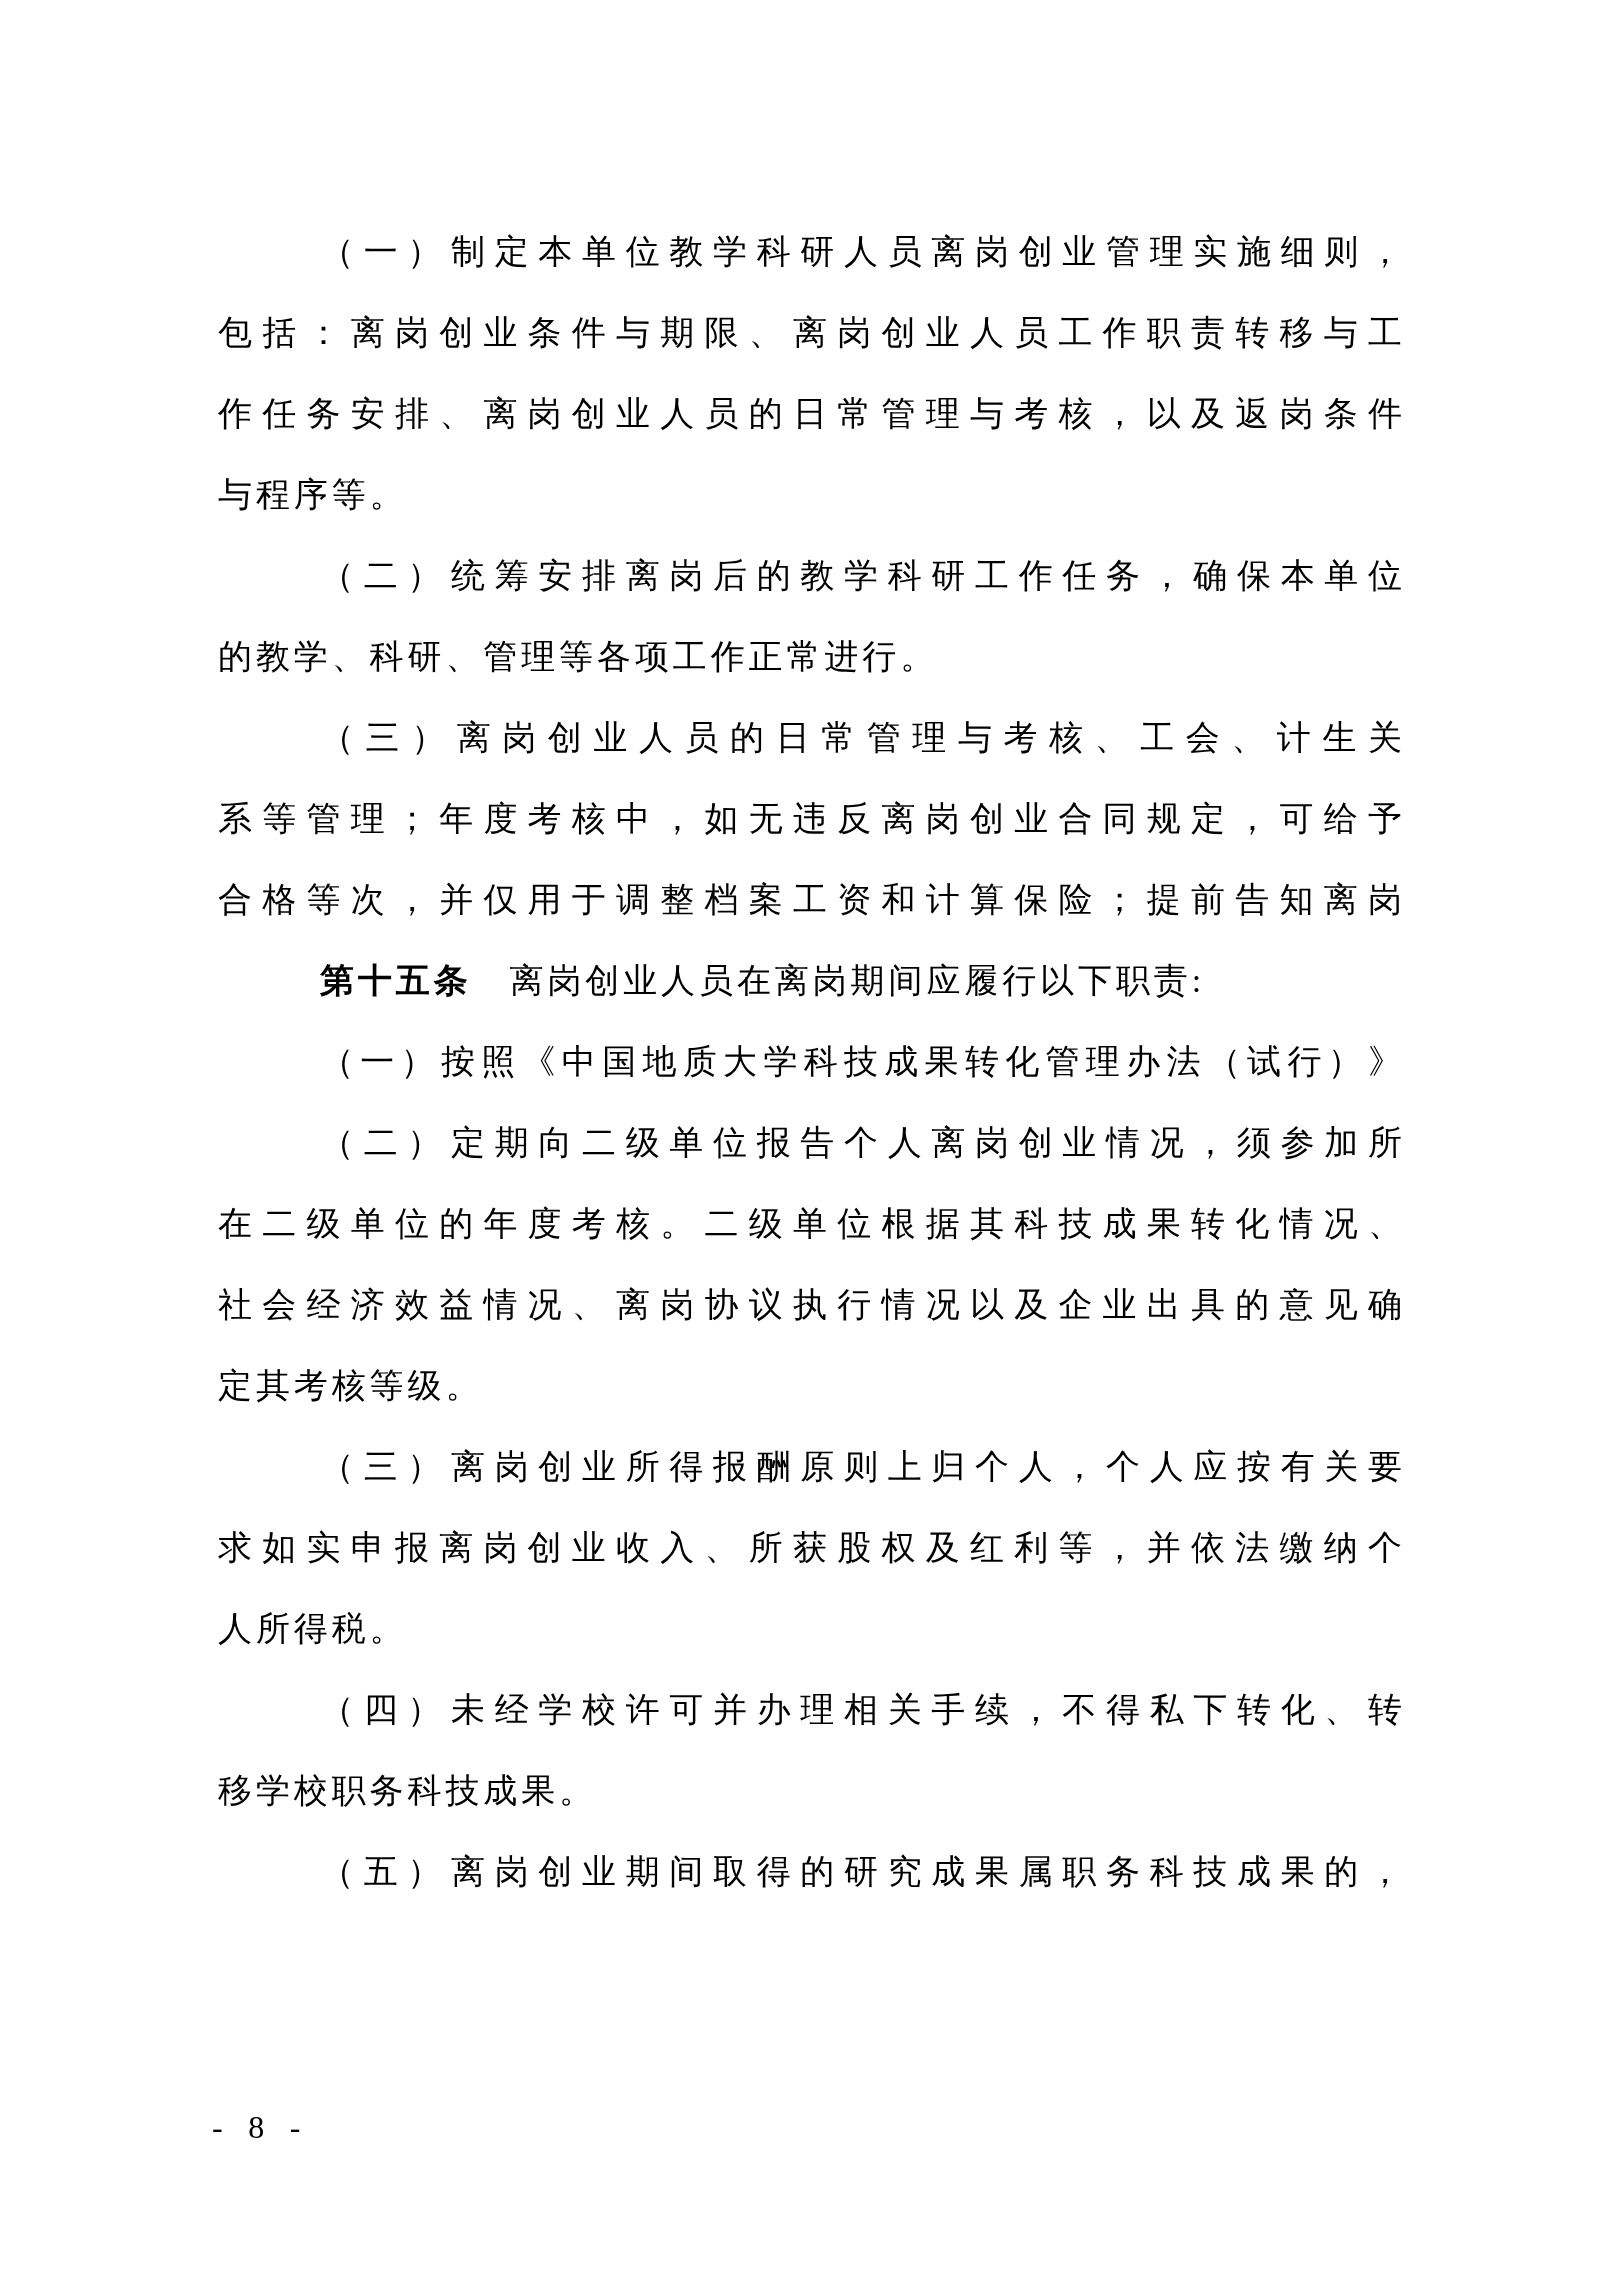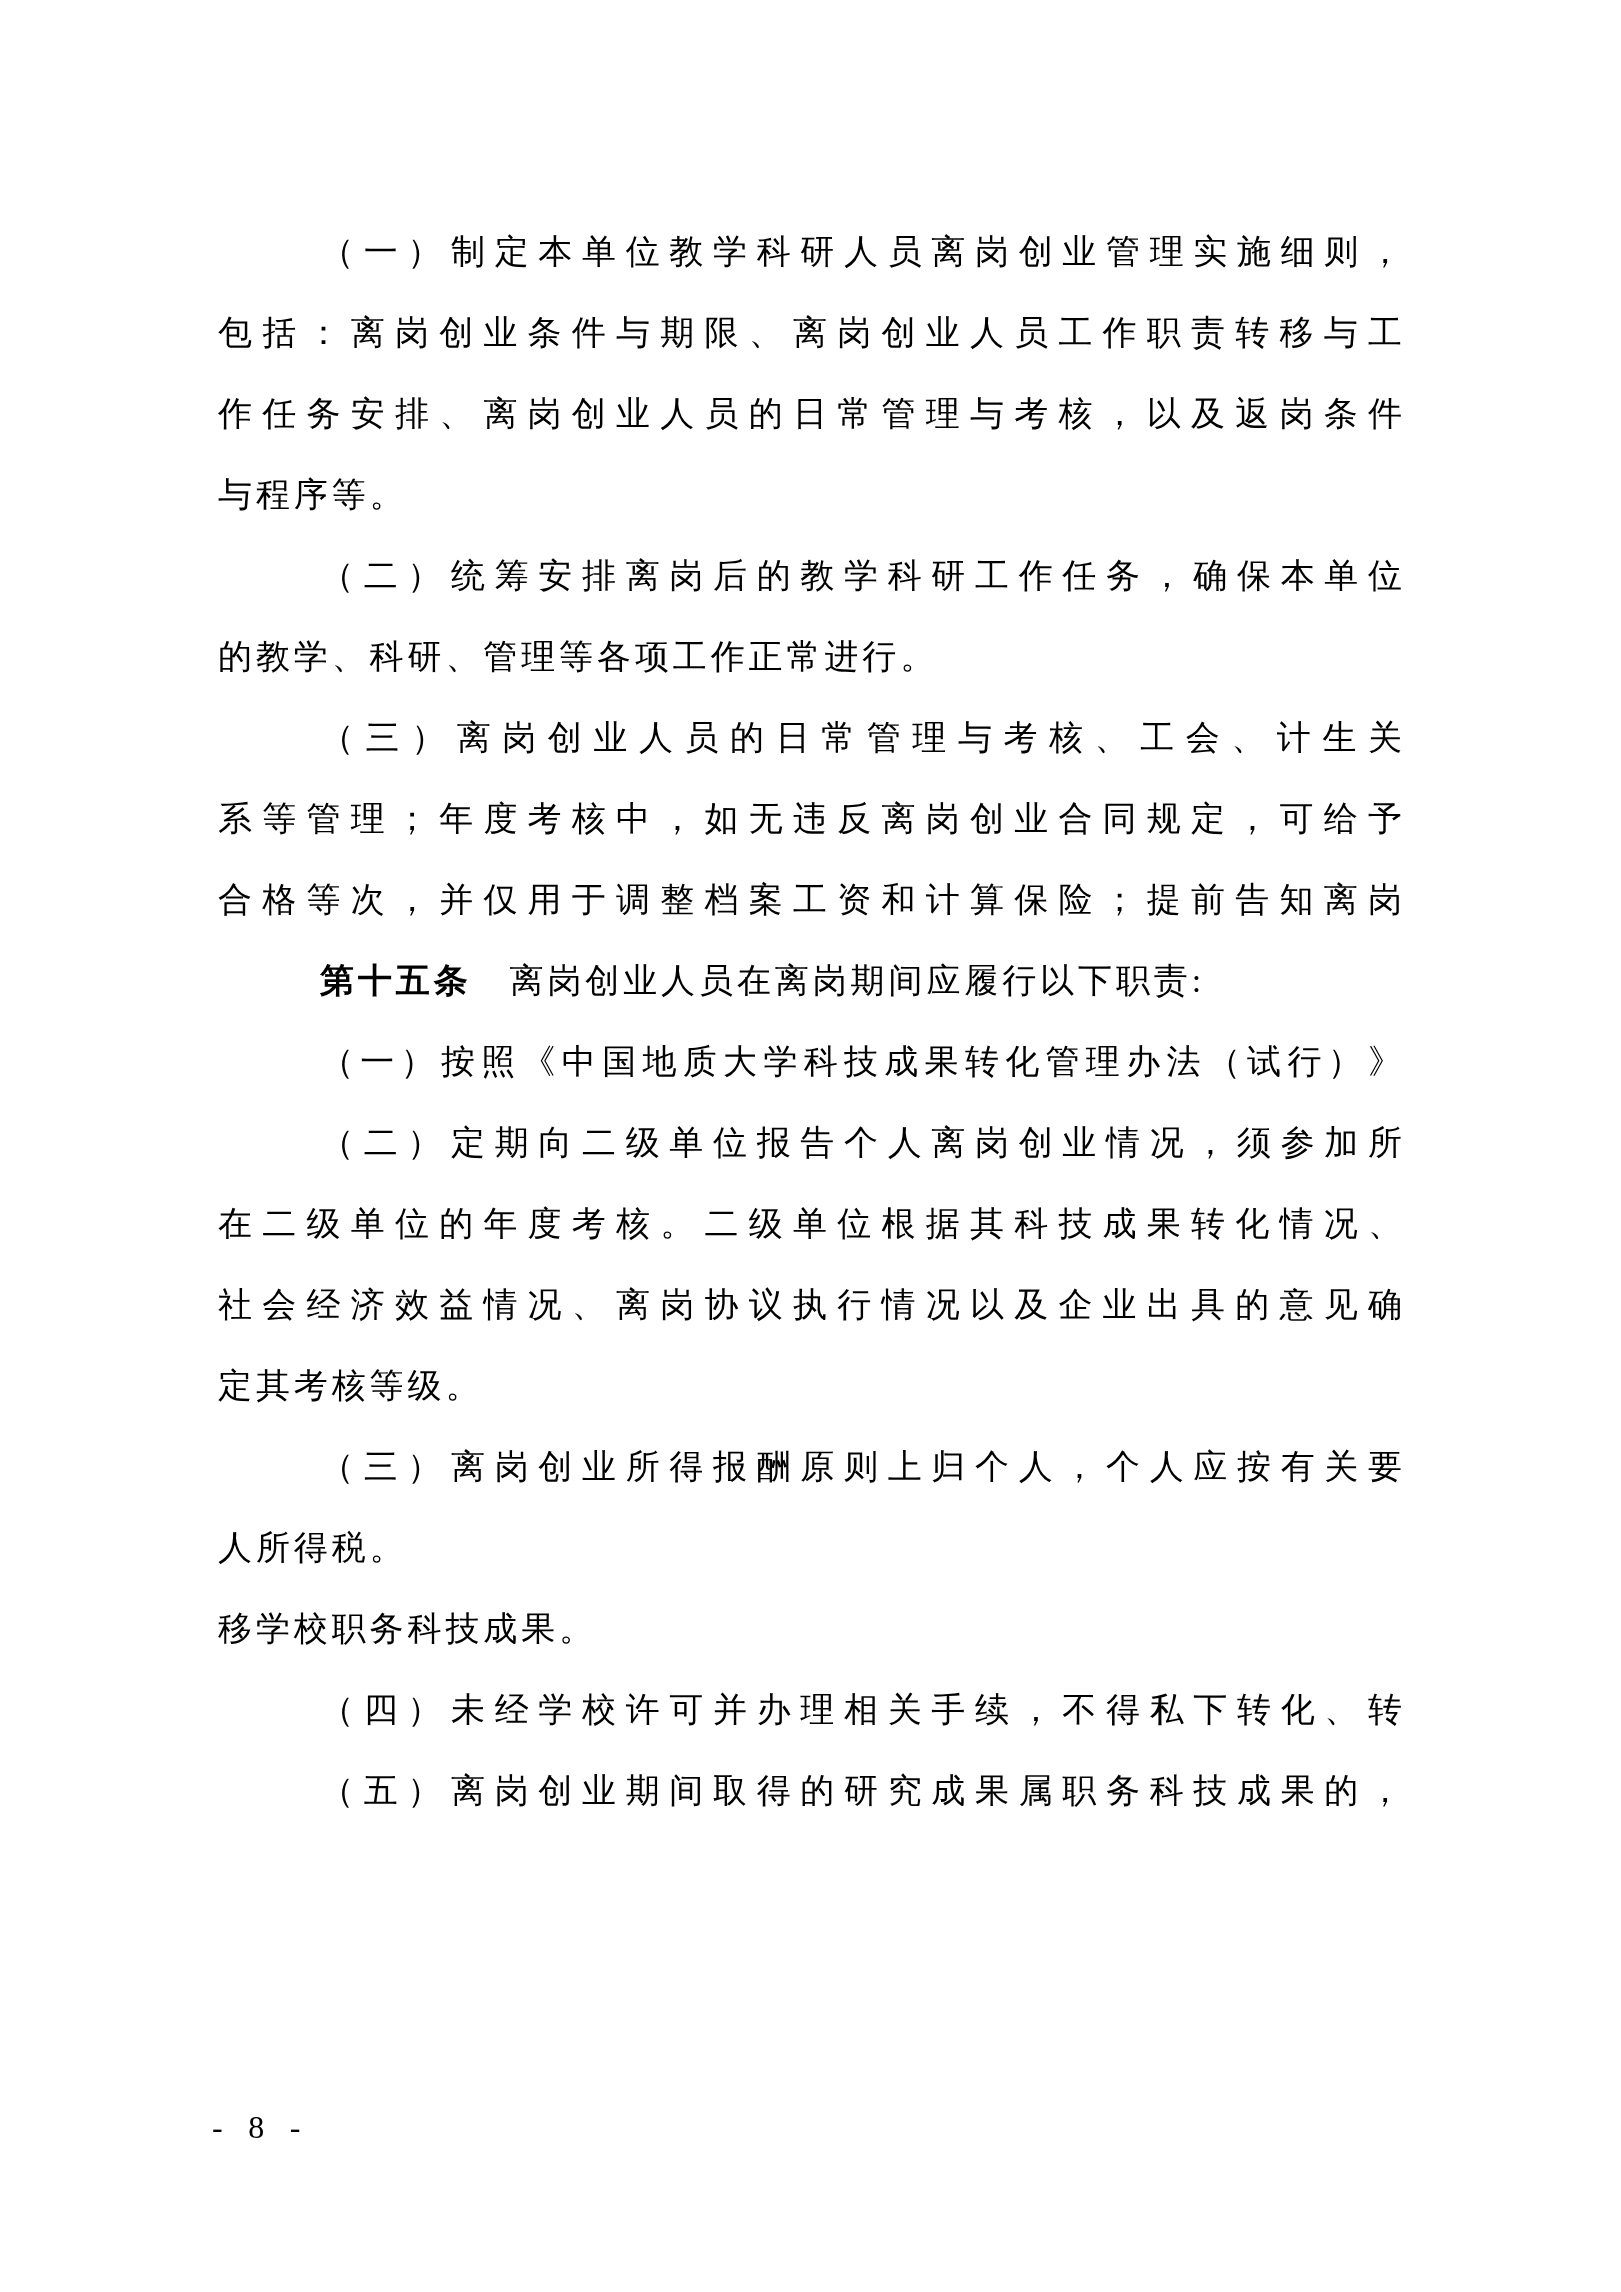--- a/index.html
+++ b/index.html
@@ -62,20 +62,21 @@
   <div class="ln jst ind">（三）离岗创业人员的日常管理与考核、工会、计生关</div>
   <div class="ln jst">系等管理；年度考核中，如无违反离岗创业合同规定，可给予</div>
   <div class="ln jst">合格等次，并仅用于调整档案工资和计算保险；提前告知离岗</div>
   <div class="ln left ind"><span class="bold">第十五条</span><span>　离岗创业人员在离岗期间应履行以下职责:</span></div>
   <div class="ln jst ind">（一）按照《中国地质大学科技成果转化管理办法（试行）》</div>
   <div class="ln jst ind">（二）定期向二级单位报告个人离岗创业情况，须参加所</div>
   <div class="ln jst">在二级单位的年度考核。二级单位根据其科技成果转化情况、</div>
   <div class="ln jst">社会经济效益情况、离岗协议执行情况以及企业出具的意见确</div>
   <div class="ln left">定其考核等级。</div>
   <div class="ln jst ind">（三）离岗创业所得报酬原则上归个人，个人应按有关要</div>
+  <div class="ln jst">求如实申报离岗创业收入、所获股权及红利等，并依法缴纳个</div>
   <div class="ln left">人所得税。</div>
+  <div class="ln jst ind">（四）未经学校许可并办理相关手续，不得私下转化、转</div>
   <div class="ln left">移学校职务科技成果。</div>
-  <div class="ln jst ind">（四）未经学校许可并办理相关手续，不得私下转化、转</div>
   <div class="ln jst ind">（五）离岗创业期间取得的研究成果属职务科技成果的，</div>
 </div>
 
 <div class="pagenum">- 8 -</div>
 
 
 </body></html>

